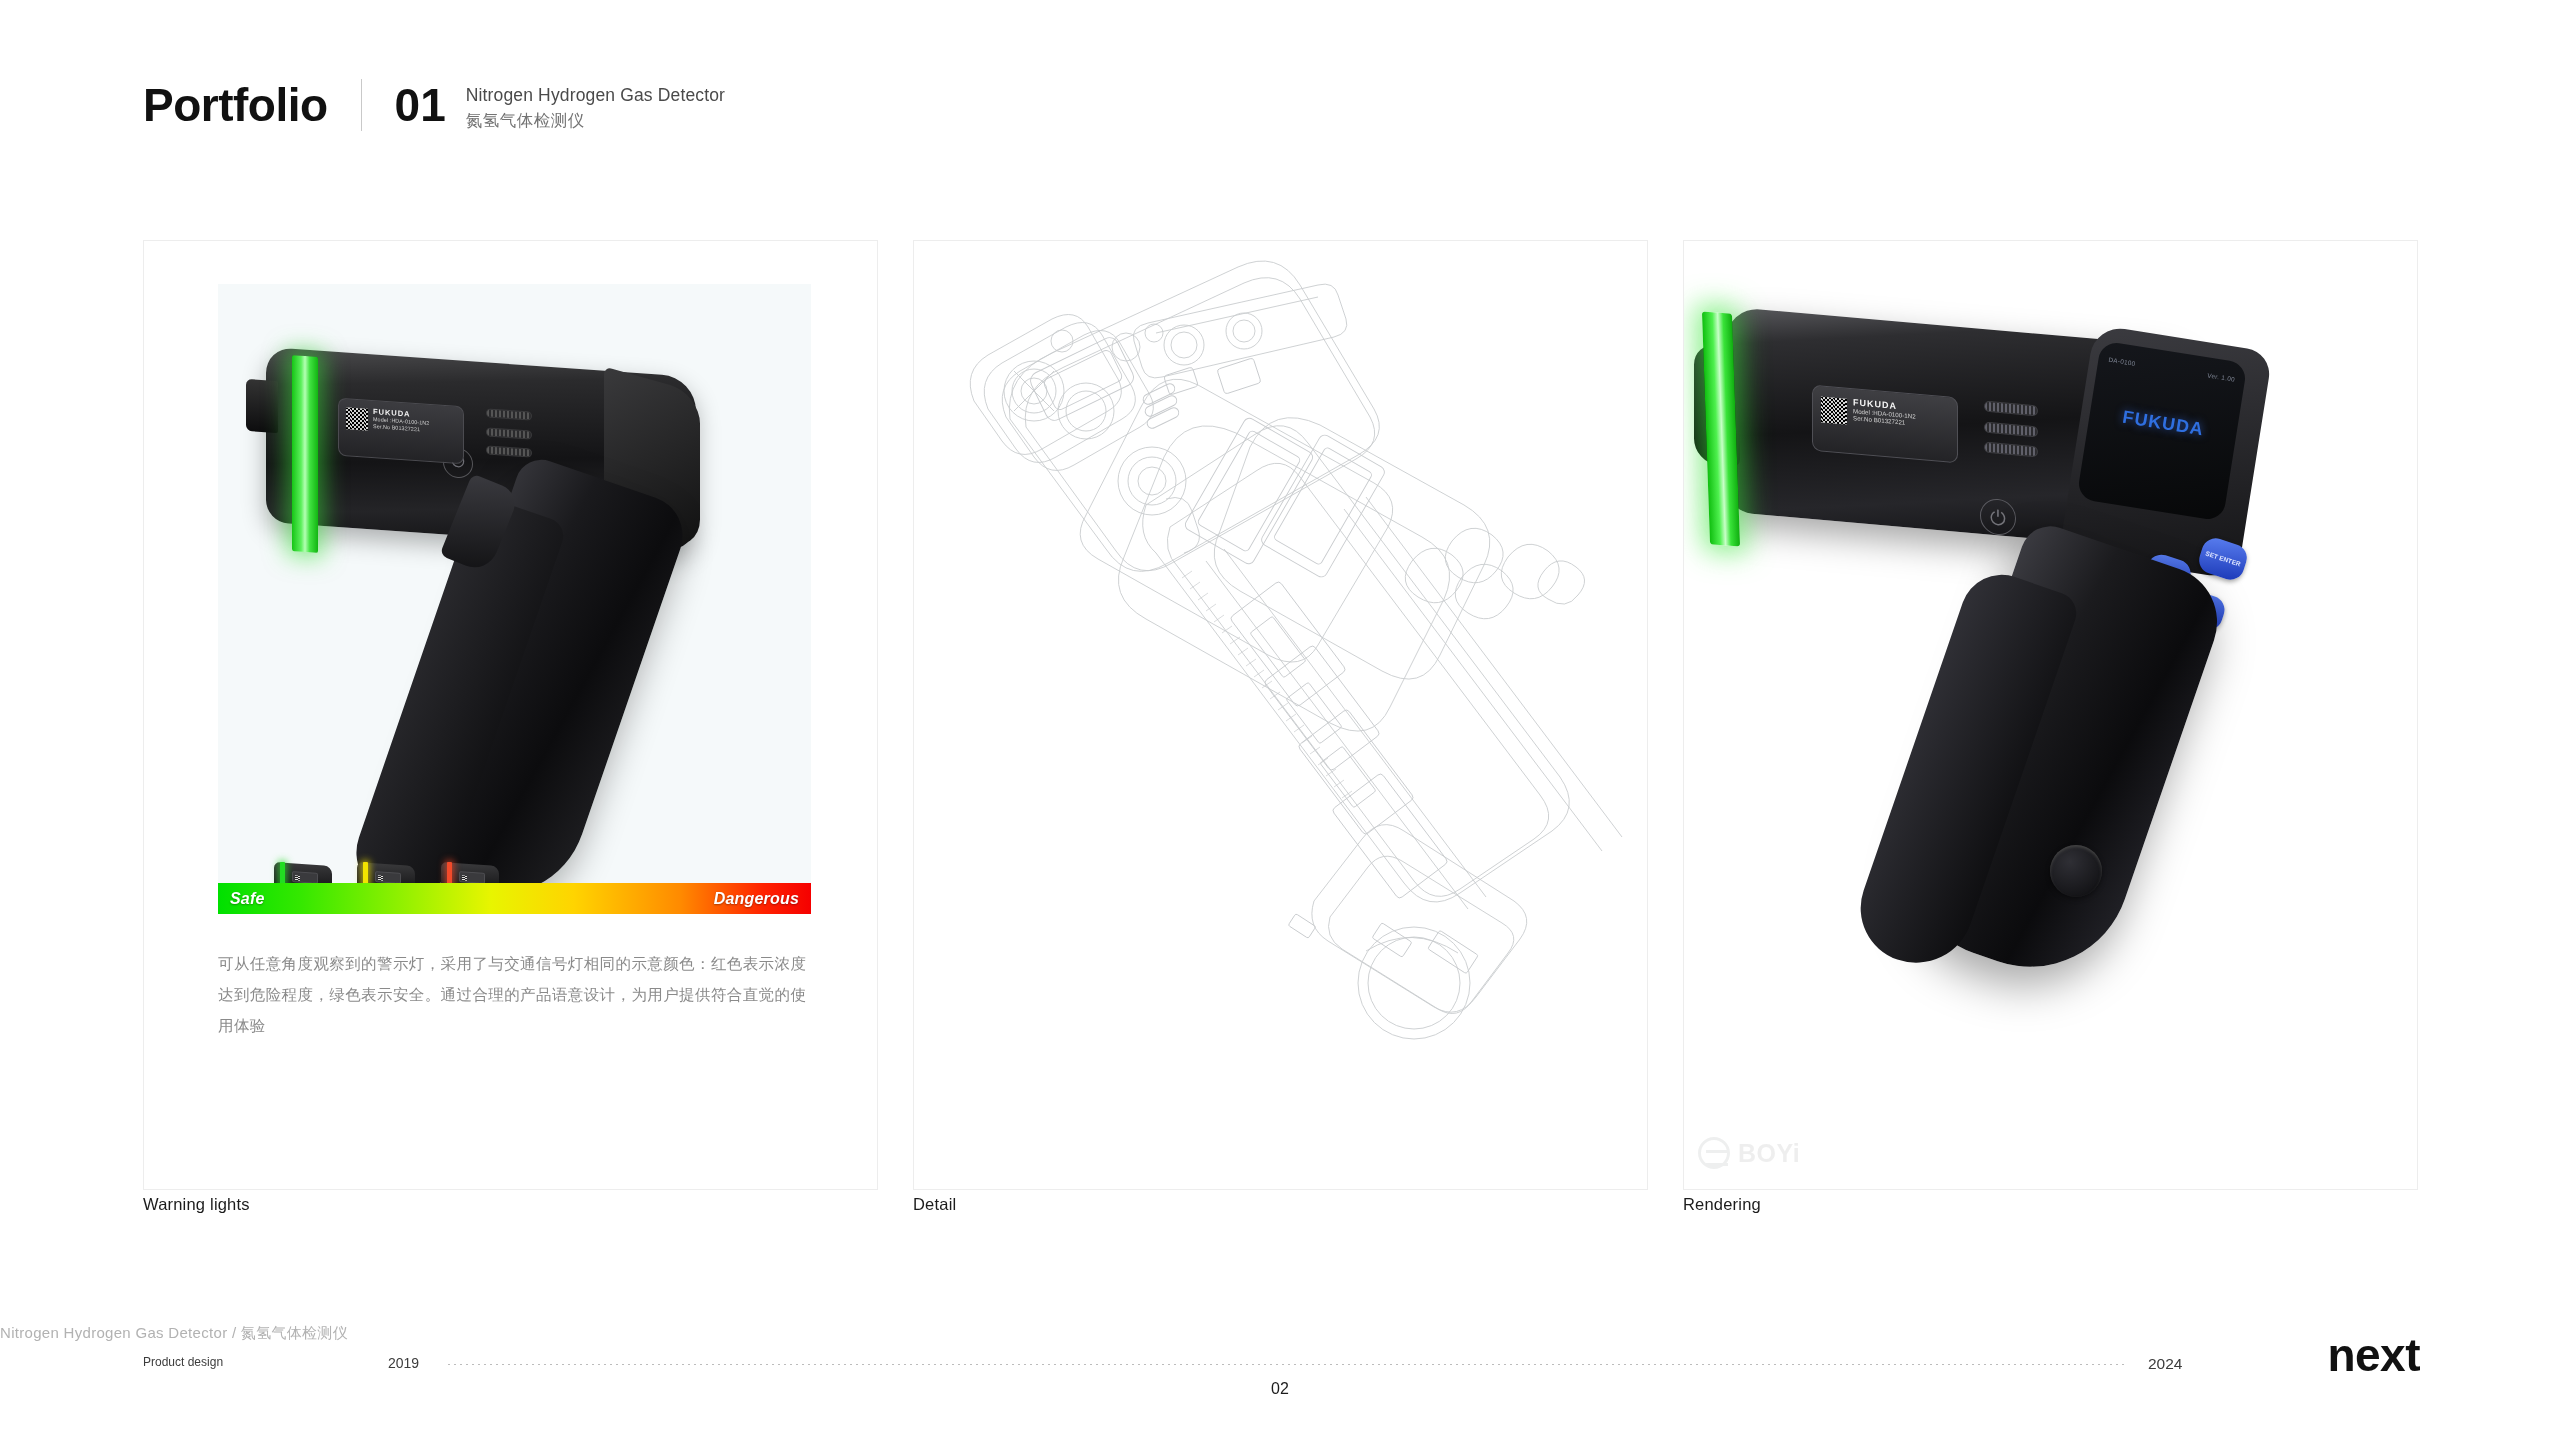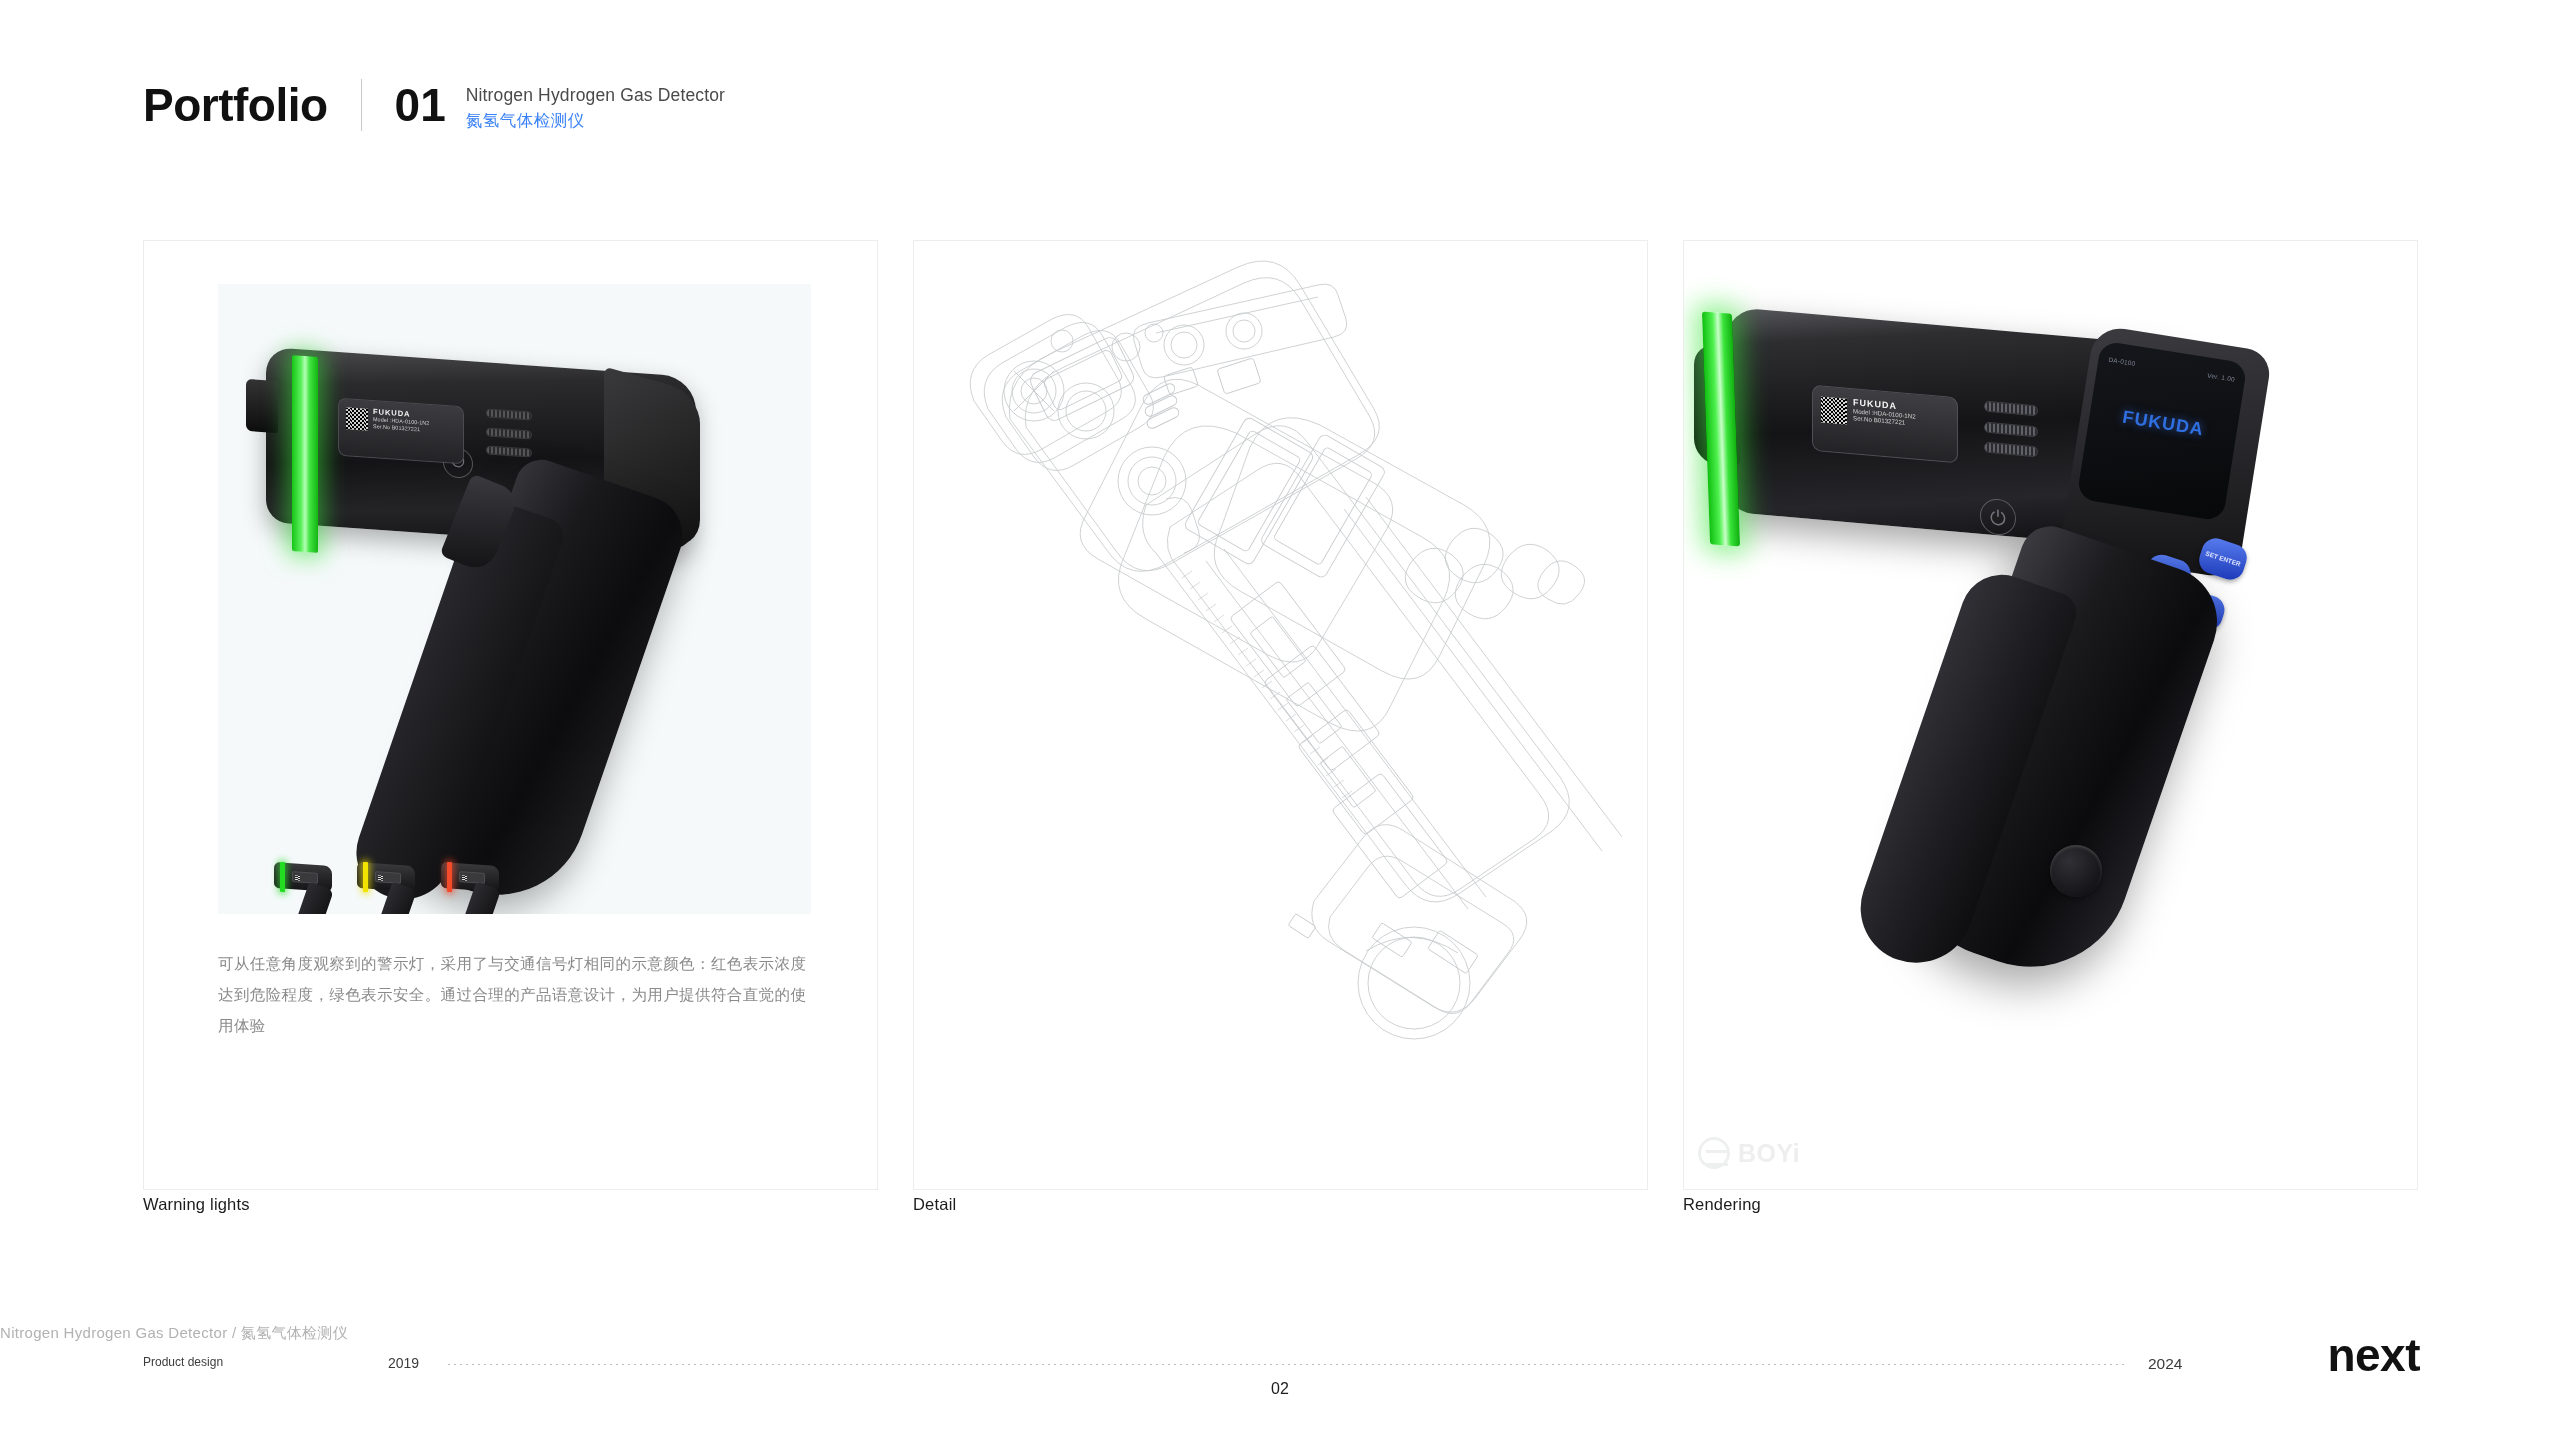--- a/index.html
+++ b/index.html
@@ -21,21 +21,21 @@
   .hdr-divider{
     width:1px; height:52px; background:#c9c9c9;
     margin:0 33px; margin-top:1px;
   }
   .pf-num{
     font-size:46px; font-weight:700; color:#111;
     line-height:1; padding-top:4px; letter-spacing:0px;
   }
   .hdr-sub{ margin-left:20px; padding-top:6px; }
   .hdr-sub .en{ font-size:17.5px; color:#4a4a4a; line-height:1.35; letter-spacing:0.15px; }
-  .hdr-sub .cn{ font-size:16.5px; color:#3b82f6; line-height:1.4; letter-spacing:0.5px; margin-top:1px;}
+  .hdr-sub .cn{ font-size:16.5px; color:#737373; line-height:1.4; letter-spacing:0.5px; margin-top:1px;}
 
   
   .cards{
     position:absolute; left:143px; top:240px;
     width:2275px; height:950px;
     display:flex; justify-content:space-between;
   }
   .card{
     width:735px; height:100%;
     border:1px solid #ededed;
@@ -347,20 +347,24 @@
             <div class="mini-grip"></div>
           </div>
           <div class="mini">
             <div class="mini-head"></div>
             <div class="mini-strip" style="background:#f24a2a;box-shadow:0 0 7px 2px rgba(240,70,40,.7)"></div>
             <div class="mini-lbl"></div>
             <div class="mini-grip"></div>
           </div>
         </div>
 
+        <div class="gradbar">
+          <span>Safe</span>
+          <span>Dangerous</span>
+        </div>
       </div>
 
       <div class="c1-desc">可从任意角度观察到的警示灯，采用了与交通信号灯相同的示意颜色：红色表示浓度达到危险程度，绿色表示安全。通过合理的产品语意设计，为用户提供符合直觉的使用体验</div>
     </div>
     <div class="card-cap">Warning lights</div>
   </div>
 
   <div class="card-wrap">
     <div class="card">
       <div class="wire-box">

